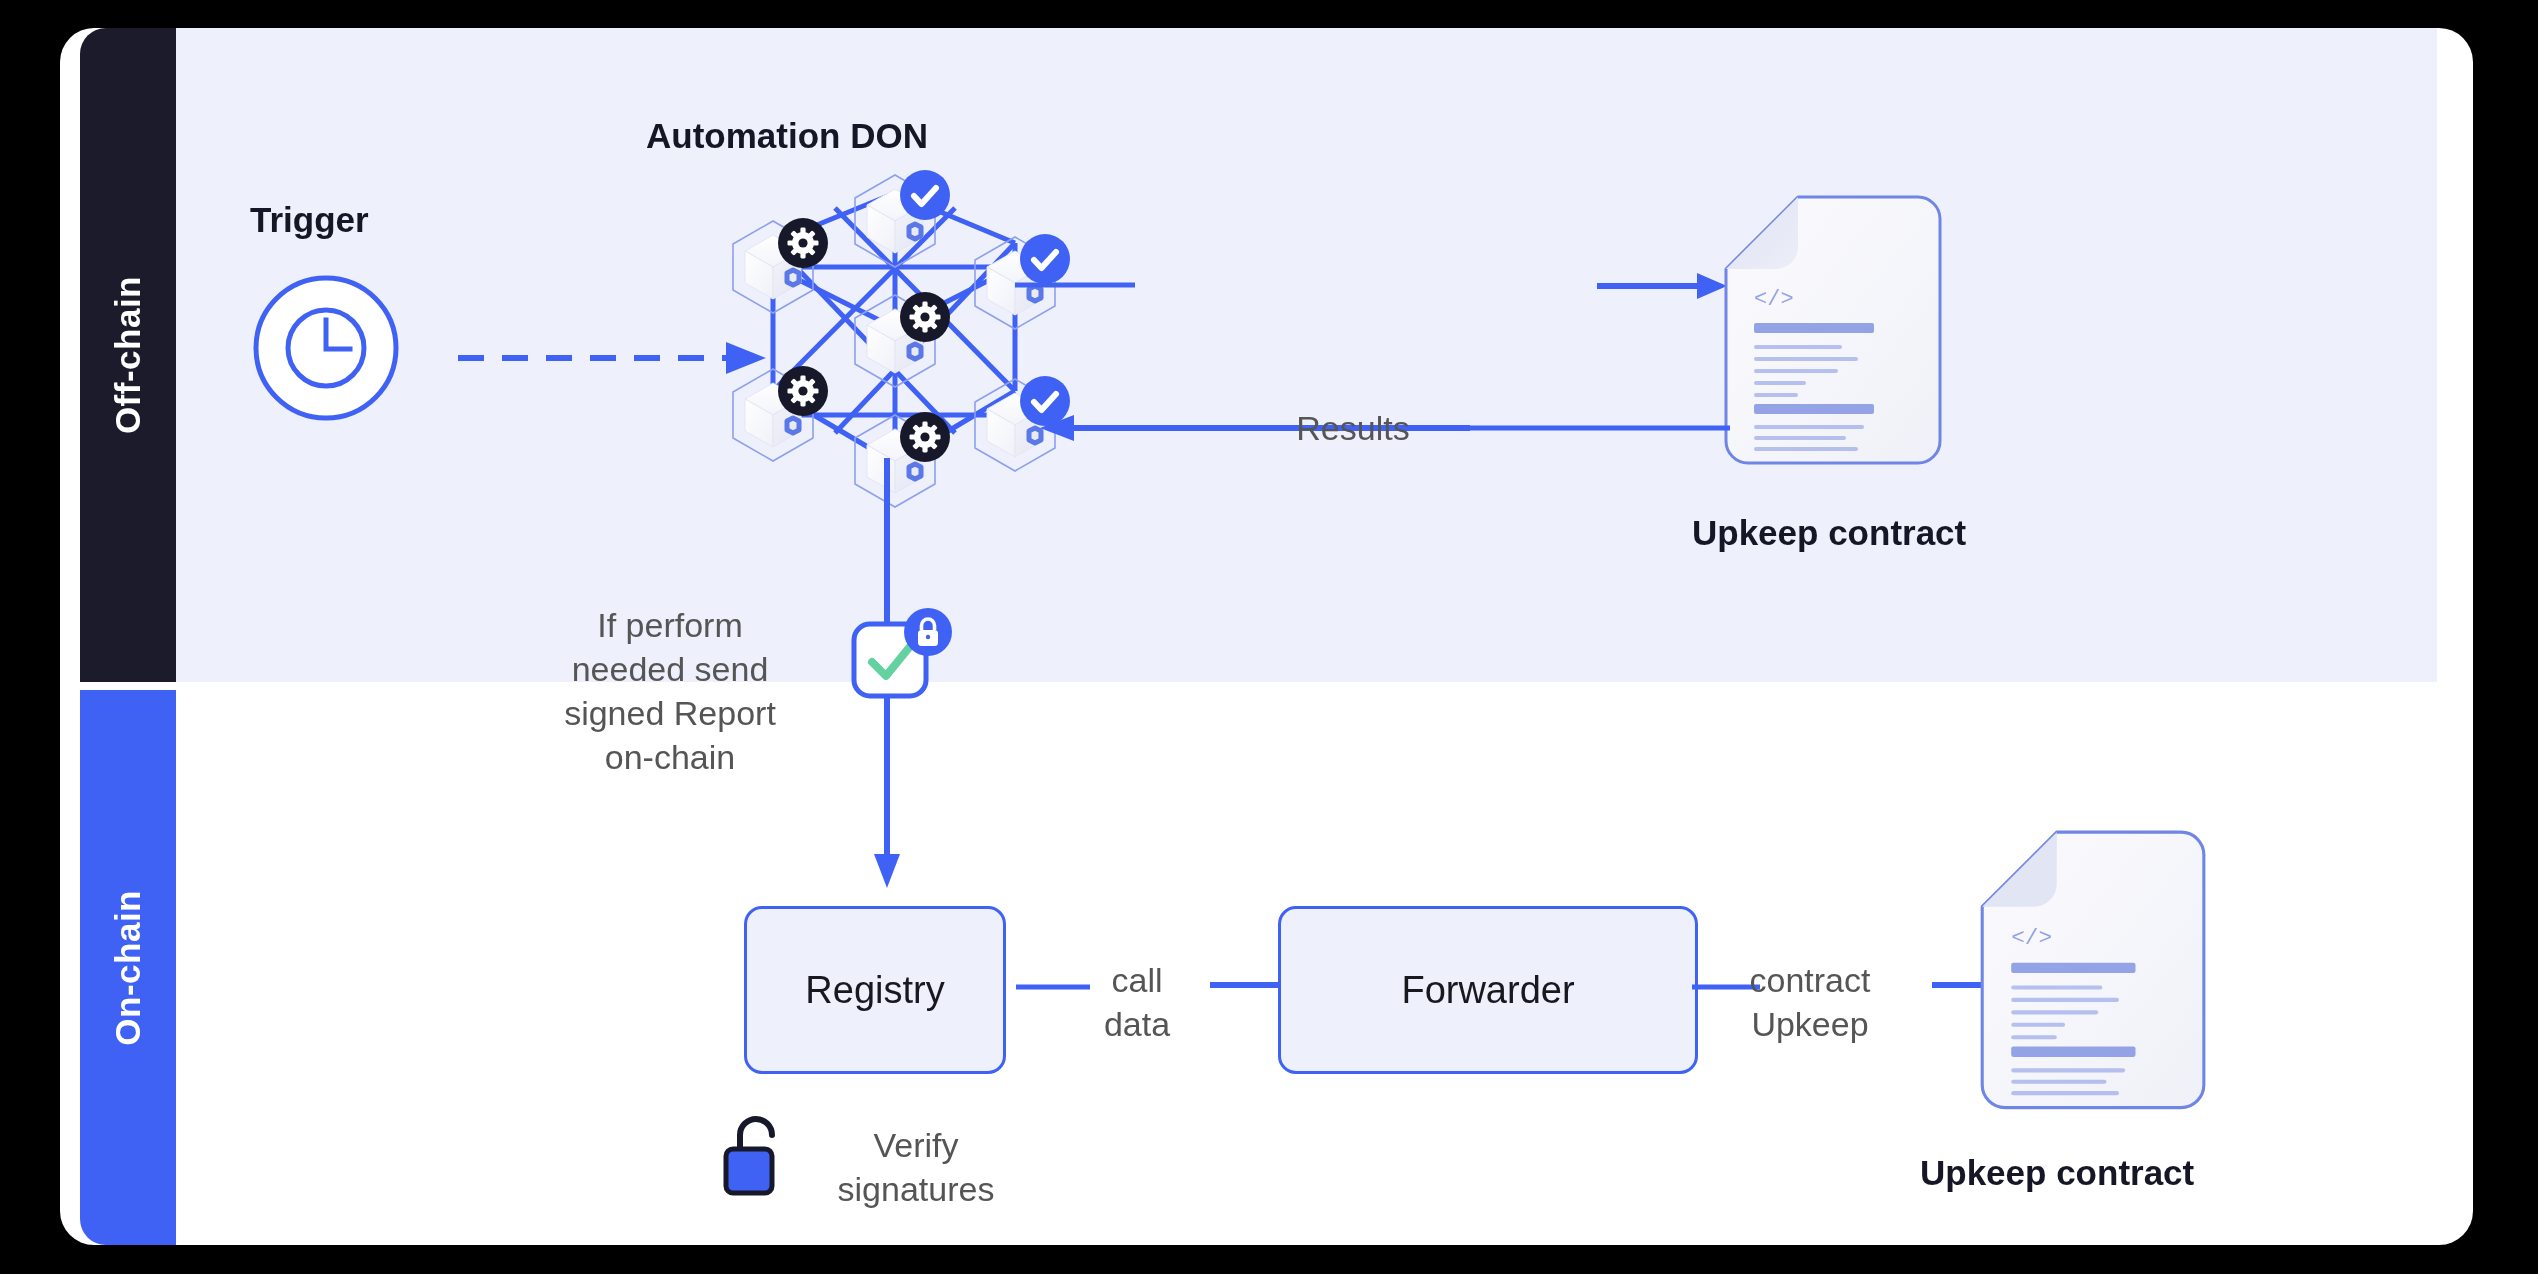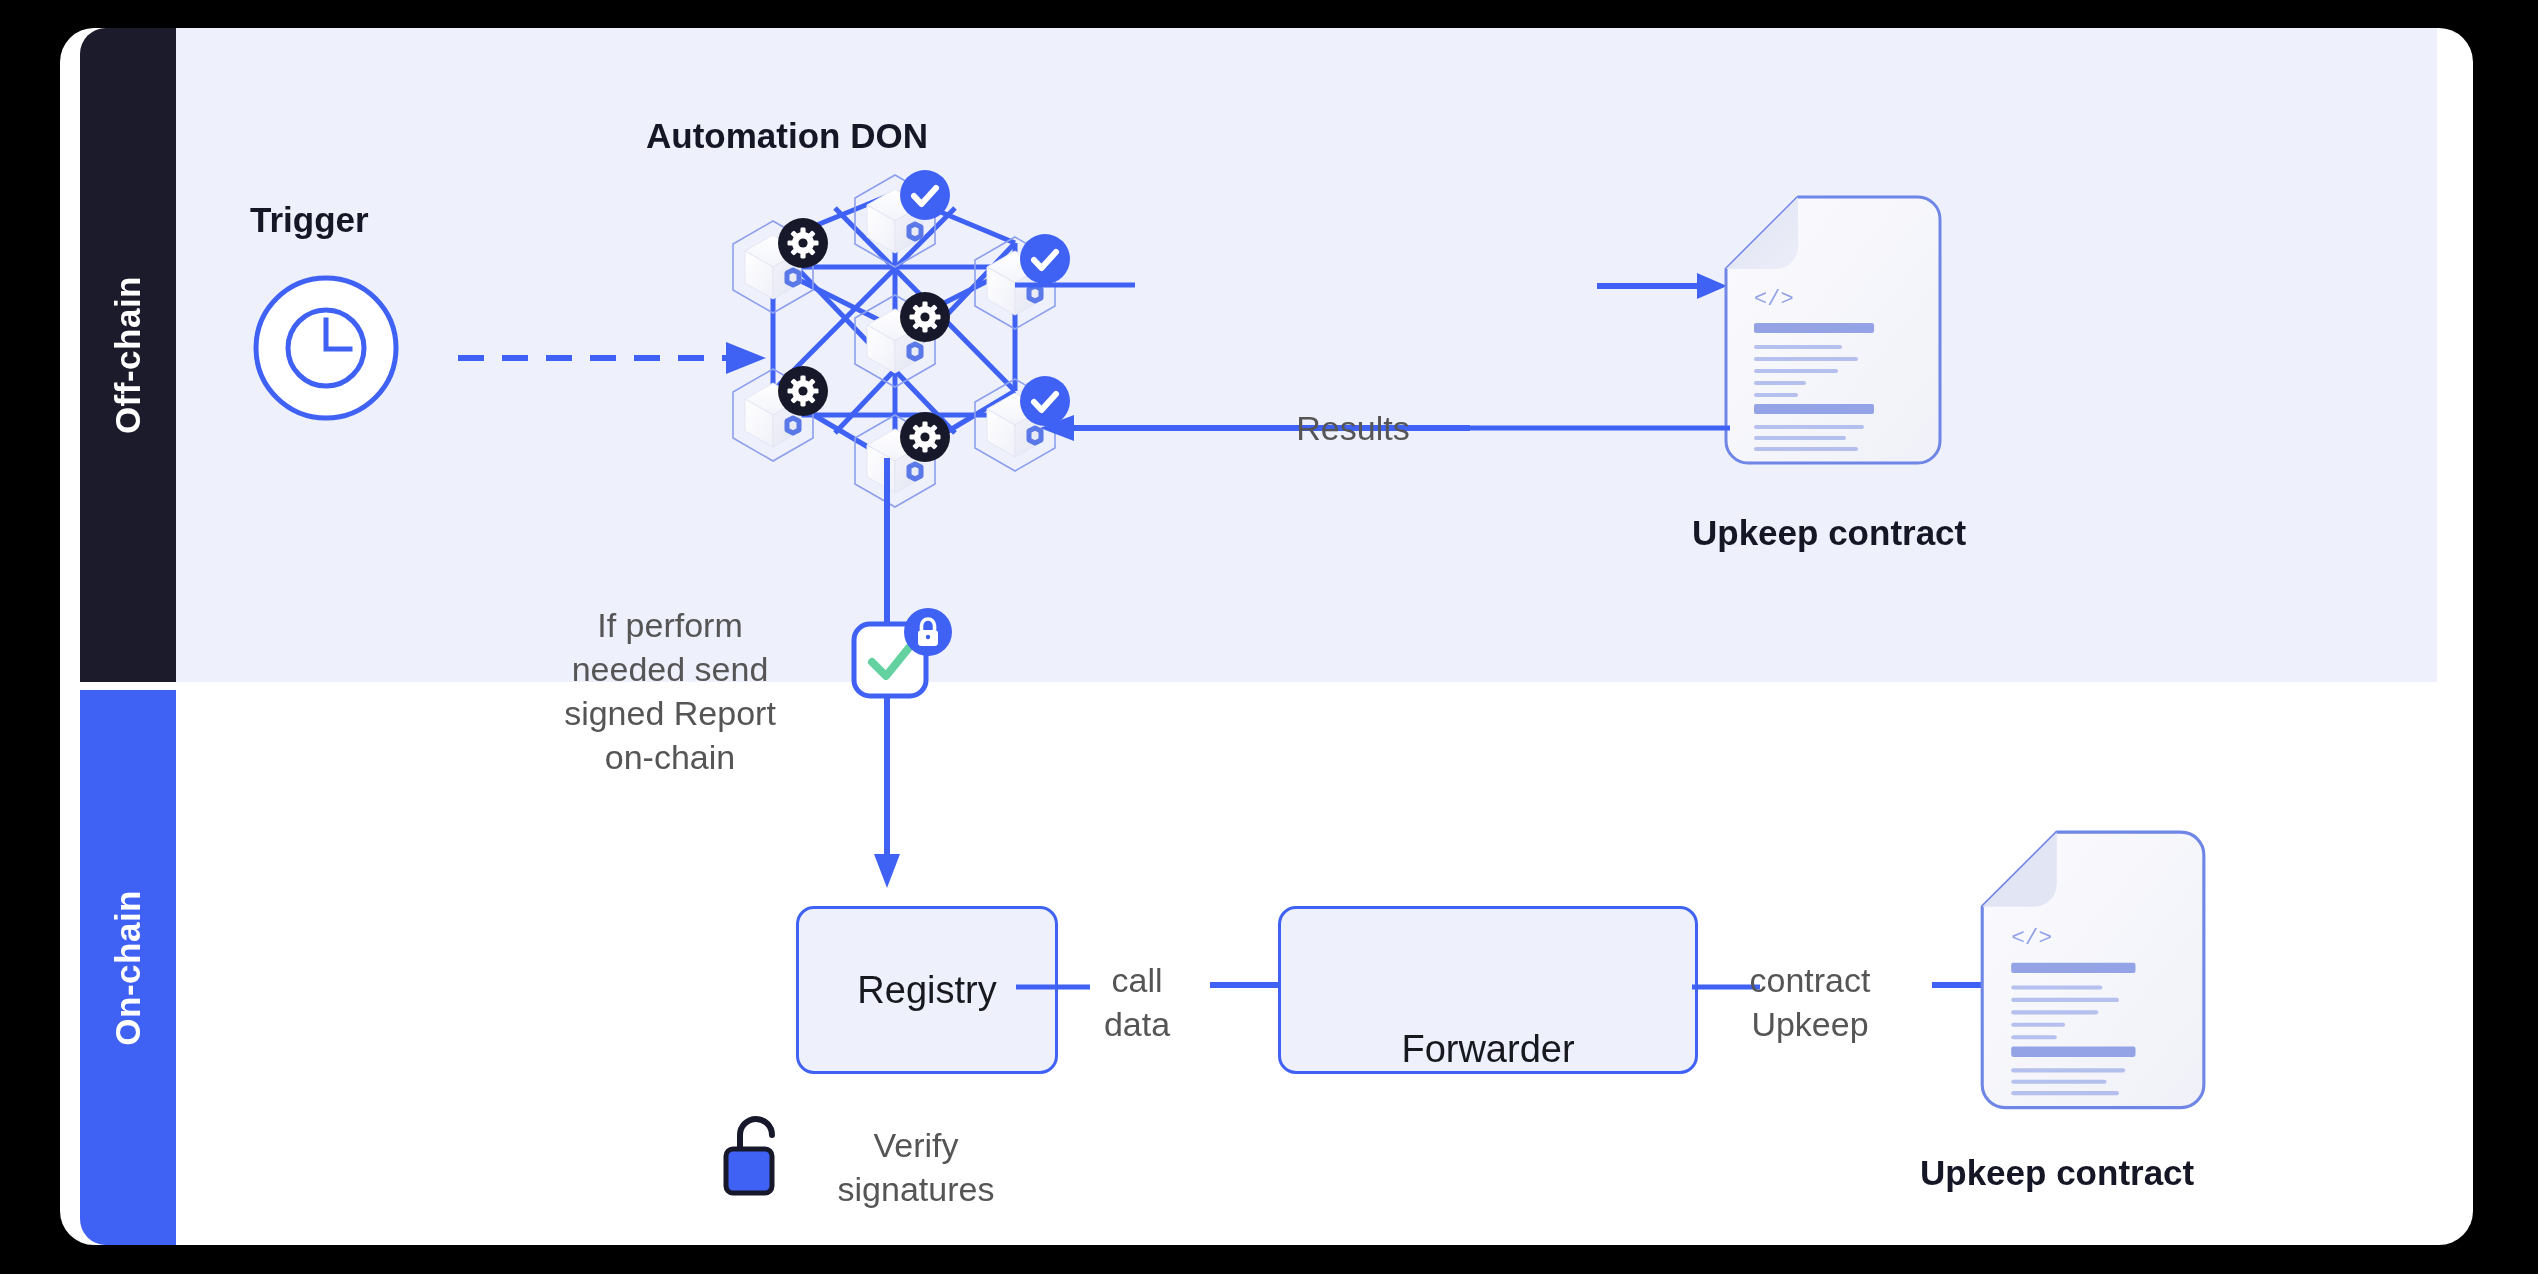--- a/index.html
+++ b/index.html
@@ -254,39 +254,39 @@
       <path d="M22,52 L36,66 L62,34" fill="none" stroke="#63d2a0" stroke-width="8" stroke-linecap="round" stroke-linejoin="round"></path>
       <g>
         <circle cx="78" cy="22" r="24" fill="#3f62f5"></circle>
         <rect x="68" y="20" width="20" height="16" rx="3.5" fill="#ffffff"></rect>
         <path d="M71.5,20 v-4.5 a6.5,6.5 0 0 1 13,0 V20" fill="none" stroke="#ffffff" stroke-width="3.6"></path>
         <circle cx="78" cy="27" r="2.2" fill="#3f62f5"></circle>
       </g>
     </svg>
   </div>
 
-  <div class="abs flowbox" style="left:736px;top:878px;width:256px;height:162px;text-align:center;">
+  <div class="abs flowbox" style="left:684px;top:878px;width:256px;height:162px;text-align:center;">
     <span class="t-box">Registry</span>
   </div>
 
   <div class="abs" style="left:956px;top:954px;">
     <svg width="74" height="10" viewBox="0 0 74 10">
           <line x1="0" y1="5" x2="74" y2="5" stroke="#3f62f5" stroke-width="5"></line>
         </svg>
   </div>
   <div class="abs t-body" style="left:1010px;top:930px;width:134px;">call
 data</div>
   <div class="abs" style="left:1150px;top:942px;">
     <svg width="100" height="30" viewBox="0 0 100 30">
       <line x1="0" y1="15" x2="76" y2="15" stroke="#3f62f5" stroke-width="6"></line>
       <path d="M72 3 L100 15 L72 27 Z" fill="#3f62f5"></path>
     </svg>
   </div>
 
-  <div class="abs flowbox" style="left:1218px;top:878px;width:414px;height:162px;align-items:flex-end;">
+  <div class="abs flowbox" style="left:1218px;top:878px;width:414px;height:162px;">
     <span class="t-box">Forwarder</span>
   </div>
 
   <div class="abs" style="left:1632px;top:954px;">
     <svg width="68" height="10" viewBox="0 0 68 10">
           <line x1="0" y1="5" x2="68" y2="5" stroke="#3f62f5" stroke-width="5"></line>
         </svg>
   </div>
   <div class="abs t-body" style="left:1640px;top:930px;width:220px;">contract
 Upkeep</div>

